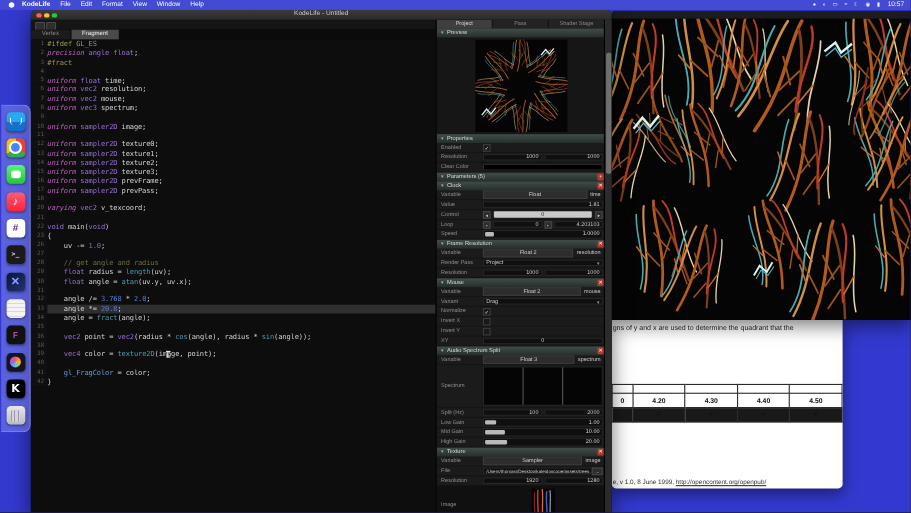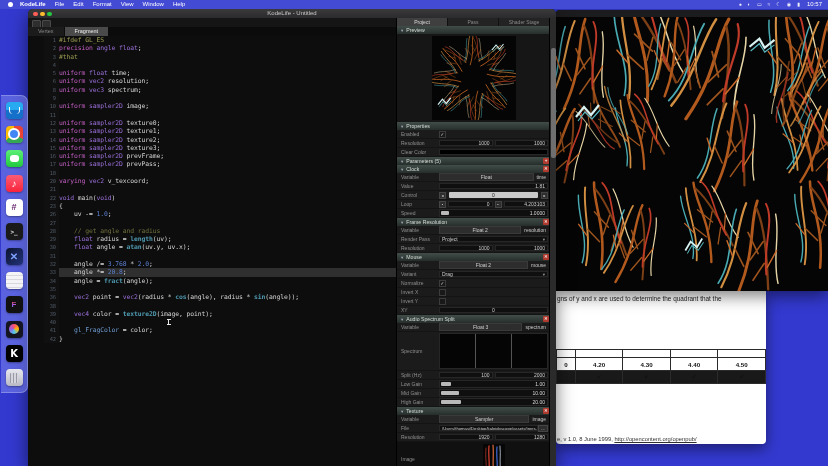--- a/index.html
+++ b/index.html
@@ -46,27 +46,27 @@
   #ktitle{position:absolute;left:0;top:0;width:100%;height:9px;background:linear-gradient(#3a3a3c,#2b2b2d);
     color:#c9c9c9;font-size:6px;line-height:9px;text-align:center;}
   .tl{position:absolute;top:2.5px;width:4.5px;height:4.5px;border-radius:50%;}
   .tl.r{left:5px;background:#ff5f57;} .tl.y{left:12px;background:#febc2e;} .tl.g{left:19px;background:#28c840;}
   
   #edtool{position:absolute;left:0;top:9px;width:368px;height:9px;background:#151515;border-bottom:1px solid #000;}
   #edtool .tb{position:absolute;top:1.5px;width:7px;height:6px;background:#2e2e2e;border:1px solid #4a4a4a;border-radius:1px;}
   #edtabs{position:absolute;left:0;top:18px;width:368px;height:9px;background:#0b0b0b;display:flex;}
   .etab{height:9px;line-height:9px;font-size:5.5px;padding:0 10px;color:#8a8a8a;background:#1b1b1b;margin-right:1px;}
   .etab.on{background:#4a4a4a;color:#f0f0f0;}
-  #code{position:absolute;left:16px;top:27px;width:368px;height:430px;background:#0d0d0d;
+  #code{position:absolute;left:0;top:27px;width:368px;height:430px;background:#0d0d0d;
     font-family:"DejaVu Sans Mono",monospace;font-size:6.4px;letter-spacing:-.1px;}
   .cl{display:flex;height:8.3px;line-height:8.3px;white-space:pre;}
   .cl .g{width:12px;flex:none;text-align:right;padding-right:3px;color:#4f5a66;background:#101010;font-size:5.4px;}
   .cl .c{color:#d4d4d4;}
   .cl.al{background:#2f2f2f;}
-  .t-pp{color:#9b9b52;} .t-kw{color:#c35fc3;} .t-ty{color:#9a6fd8;} .t-fn{color:#4f9ab0;font-weight:bold;}
+  .t-pp{color:#9b9b52;} .t-kw{color:#c35fc3;font-style:italic;} .t-ty{color:#9a6fd8;} .t-fn{color:#4f9ab0;}
   .t-bi{color:#6f9bd1;} .t-nu{color:#5b7fd0;} .t-cm{color:#6f6f3d;}
   #ibeam{position:absolute;left:124px;top:283px;width:1px;height:6px;background:#e8e8e8;}
   #ibeam:before,#ibeam:after{content:"";position:absolute;left:-1.5px;width:4px;height:1px;background:#e8e8e8;}
   #ibeam:after{bottom:0;}
   
   #panel{position:absolute;left:368px;top:9px;width:153px;height:448px;background:#1b1b1b;
     border-left:1px solid #000;display:flex;flex-direction:column;overflow:hidden;
     font-size:5px;color:#999;}
   #ptabs{display:flex;height:8px;flex:none;background:#111;}
   .ptab{flex:1;text-align:center;line-height:8px;background:#232323;color:#8a8a8a;margin-right:1px;font-size:5px;}
@@ -214,24 +214,25 @@
 
     <div id="edtabs">
       <span class="etab">Vertex</span>
       <span class="etab on">Fragment</span>
     </div>
 
     <div id="code">
       <div>
           <div class="cl"><span class="g">1</span><span class="c"><span class="t-pp">#ifdef GL_ES</span></span></div>
           <div class="cl"><span class="g">2</span><span class="c"><span class="t-kw">precision</span> <span class="t-ty">angle</span> <span class="t-ty">float</span>;</span></div>
-          <div class="cl"><span class="g">3</span><span class="c"><span class="t-pp">#that</span></span></div>
+          <div class="cl"><span class="g">3</span><span class="c"><span class="t-pp">#fract</span></span></div>
           <div class="cl"><span class="g">4</span><span class="c"></span></div>
           <div class="cl"><span class="g">5</span><span class="c"><span class="t-kw">uniform</span> <span class="t-ty">float</span> time;</span></div>
           <div class="cl"><span class="g">6</span><span class="c"><span class="t-kw">uniform</span> <span class="t-ty">vec2</span> resolution;</span></div>
+          <div class="cl"><span class="g">7</span><span class="c"><span class="t-kw">uniform</span> <span class="t-ty">vec2</span> mouse;</span></div>
           <div class="cl"><span class="g">8</span><span class="c"><span class="t-kw">uniform</span> <span class="t-ty">vec3</span> spectrum;</span></div>
           <div class="cl"><span class="g">9</span><span class="c"></span></div>
           <div class="cl"><span class="g">10</span><span class="c"><span class="t-kw">uniform</span> <span class="t-ty">sampler2D</span> image;</span></div>
           <div class="cl"><span class="g">11</span><span class="c"></span></div>
           <div class="cl"><span class="g">12</span><span class="c"><span class="t-kw">uniform</span> <span class="t-ty">sampler2D</span> texture0;</span></div>
           <div class="cl"><span class="g">13</span><span class="c"><span class="t-kw">uniform</span> <span class="t-ty">sampler2D</span> texture1;</span></div>
           <div class="cl"><span class="g">14</span><span class="c"><span class="t-kw">uniform</span> <span class="t-ty">sampler2D</span> texture2;</span></div>
           <div class="cl"><span class="g">15</span><span class="c"><span class="t-kw">uniform</span> <span class="t-ty">sampler2D</span> texture3;</span></div>
           <div class="cl"><span class="g">16</span><span class="c"><span class="t-kw">uniform</span> <span class="t-ty">sampler2D</span> prevFrame;</span></div>
           <div class="cl"><span class="g">17</span><span class="c"><span class="t-kw">uniform</span> <span class="t-ty">sampler2D</span> prevPass;</span></div>

